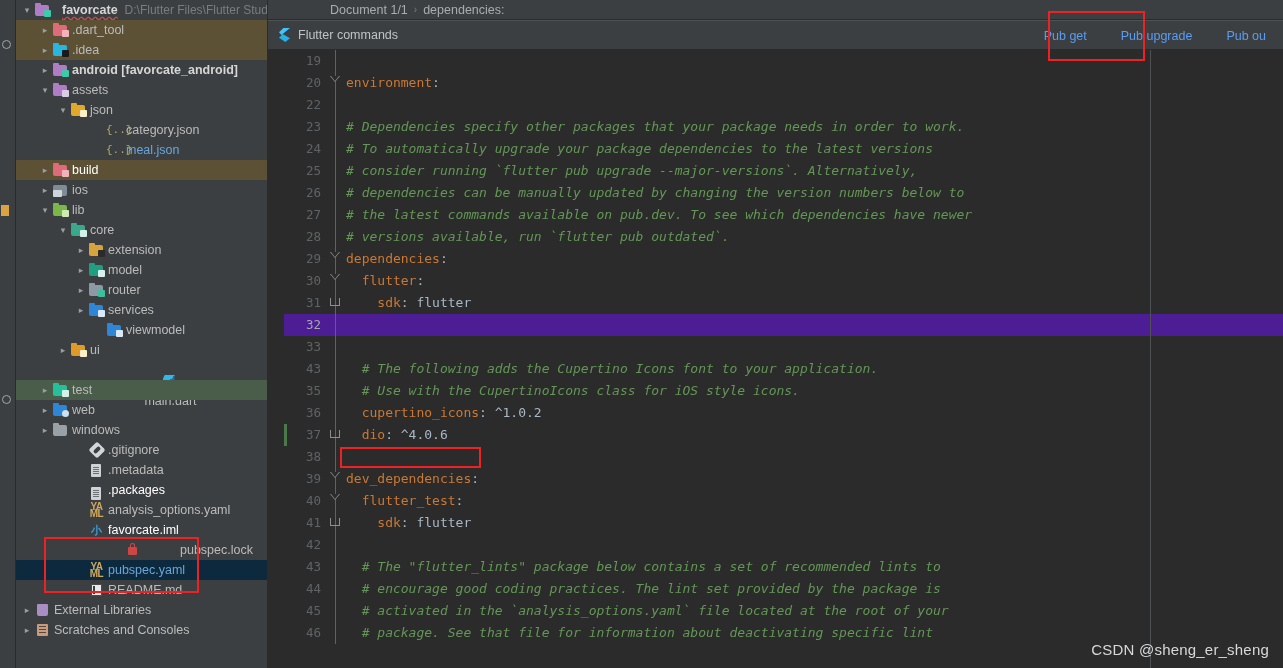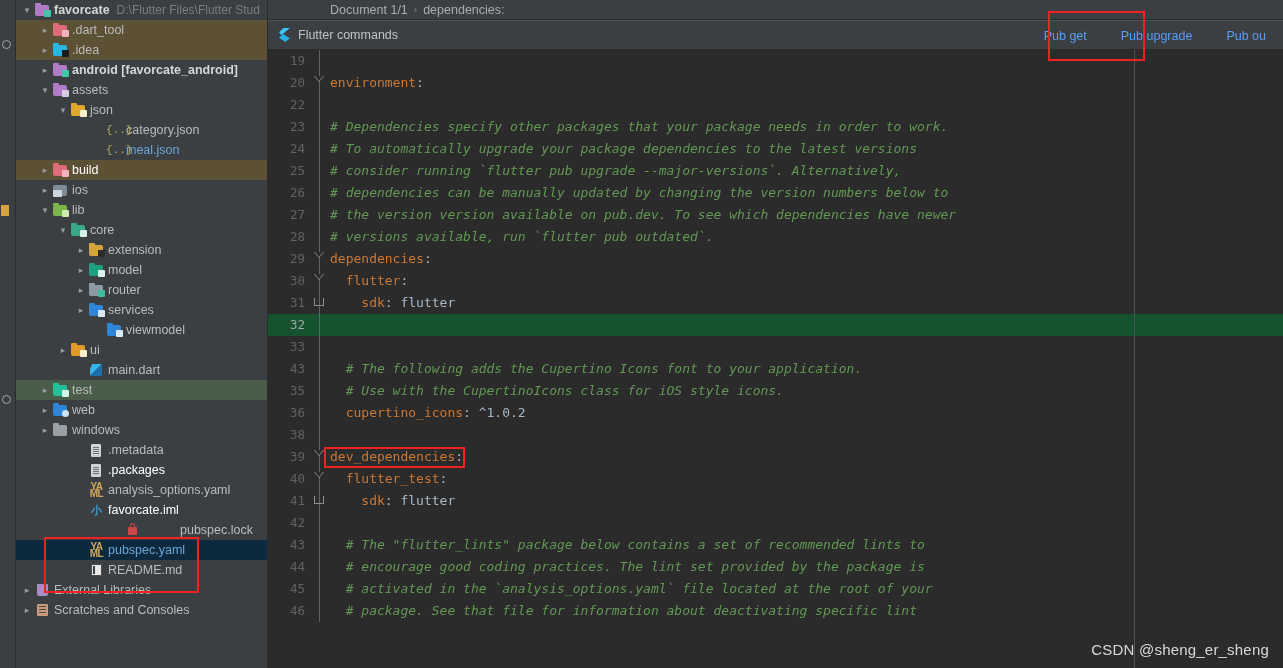--- a/index.html
+++ b/index.html
@@ -89,23 +89,25 @@
   .lbl { line-height: 20px; }
   .sub {
     color: #7a7d80;
     margin-left: 7px;
     font-size: 12px;
   }
   .bold { font-weight: bold; color: #d6d6d6; }
   .yellowtxt { color: #ffffff; }
   .bluetxt { color: #6aa6d8; }
   .underline-wavy {
+    text-decoration: underline;
     text-decoration-style: wavy;
     text-decoration-color: #cc4c4c;
     text-underline-offset: 2px;
+    margin-left: 8px;
   }
 
   
   .f-base {
     position: absolute; left: 1px; top: 2px;
     width: 14px; height: 11px;
     border-radius: 1.5px 2px 2px 2px;
   }
   .f-tab {
     position: absolute; left: 1px; top: 0px;
@@ -266,35 +268,36 @@
     cursor: pointer;
     white-space: nowrap;
   }
 
   
   .editorwrap {
     flex: 1 1 auto;
     position: relative;
     background: #2b2b2b;
     overflow: hidden;
+    margin-left: 16px;
   }
   .editor {
     position: relative;
     font-family: "DejaVu Sans Mono", "Liberation Mono", monospace;
     font-size: 13px;
     line-height: 22px;
   }
   .eline {
     height: 22px;
     display: flex;
     align-items: stretch;
     position: relative;
     white-space: pre;
   }
-  .eline.caret { background: #14532d; }
+  .eline.caret { background: #4c1d95; }
   .gutter {
     width: 44px;
     flex: 0 0 44px;
     text-align: right;
     padding-right: 7px;
     color: #606366;
     font-size: 12.5px;
     line-height: 22px;
     user-select:none;
   }
@@ -525,21 +528,21 @@
         </div>
         <div class="row" style="padding-left: 40px;">
           <span class="arrow">▸</span>
           <span class="ico">
             <span class="f-tab" style="background:#e09a28"></span>
             <span class="f-base" style="background:#e09a28"></span>
             <span class="badge" style="background:#fdf0c8"></span>
           </span>
           <span class="lbl">ui</span>
         </div>
-        <div class="row" style="padding-left: 58px;">
+        <div class="row" style="padding-left: 58px; flex-direction: column;">
           <span class="arrow none"></span>
           <span class="ico">
             <span class="dartico"></span>
           </span>
           <span class="lbl">main.dart</span>
         </div>
         <div class="row hl-green" style="padding-left: 22px;">
           <span class="arrow">▸</span>
           <span class="ico">
             <span class="f-tab" style="background:#25c09a"></span>
@@ -561,25 +564,32 @@
           <span class="arrow">▸</span>
           <span class="ico">
             <span class="f-tab" style="background:#9aa1a6"></span>
             <span class="f-base" style="background:#9aa1a6"></span>
           </span>
           <span class="lbl">windows</span>
         </div>
         <div class="row" style="padding-left: 58px;">
           <span class="arrow none"></span>
           <span class="ico">
+            <span class="gitico"></span>
+          </span>
+          <span class="lbl">.gitignore</span>
+        </div>
+        <div class="row" style="padding-left: 58px;">
+          <span class="arrow none"></span>
+          <span class="ico">
             <span class="doc"></span>
           </span>
           <span class="lbl">.metadata</span>
         </div>
-        <div class="row" style="padding-left: 58px;">
+        <div class="row" style="padding-left: 58px; align-items: flex-end;">
           <span class="arrow none"></span>
           <span class="ico">
             <span class="doc"></span>
           </span>
           <span class="lbl yellowtxt">.packages</span>
         </div>
         <div class="row" style="padding-left: 58px;">
           <span class="arrow none"></span>
           <span class="ico">
             <span class="yamlico">YA<br>ML</span>
@@ -656,30 +666,31 @@
     <div class="editorwrap">
       <div class="vguide" style="left:866px;"></div>
       <div class="editor" id="editor">
           <div class="eline"><span class="gutter">19</span><span class="foldcol"><span class="foldline"></span></span><span class="code"></span></div>
           <div class="eline"><span class="gutter">20</span><span class="foldcol"><span class="foldline"></span><span class="foldarrow"><i></i></span></span><span class="code"><span class="tok-key">environment</span><span class="tok-punc">:</span></span></div>
           <div class="eline"><span class="gutter">22</span><span class="foldcol"><span class="foldline"></span></span><span class="code"></span></div>
           <div class="eline"><span class="gutter">23</span><span class="foldcol"><span class="foldline"></span></span><span class="code"><span class="tok-com"># Dependencies specify other packages that your package needs in order to work.</span></span></div>
           <div class="eline"><span class="gutter">24</span><span class="foldcol"><span class="foldline"></span></span><span class="code"><span class="tok-com"># To automatically upgrade your package dependencies to the latest versions</span></span></div>
           <div class="eline"><span class="gutter">25</span><span class="foldcol"><span class="foldline"></span></span><span class="code"><span class="tok-com"># consider running `flutter pub upgrade --major-versions`. Alternatively,</span></span></div>
           <div class="eline"><span class="gutter">26</span><span class="foldcol"><span class="foldline"></span></span><span class="code"><span class="tok-com"># dependencies can be manually updated by changing the version numbers below to</span></span></div>
-          <div class="eline"><span class="gutter">27</span><span class="foldcol"><span class="foldline"></span></span><span class="code"><span class="tok-com"># the version version available on pub.dev. To see which dependencies have newer</span></span></div>
+          <div class="eline"><span class="gutter">27</span><span class="foldcol"><span class="foldline"></span></span><span class="code"><span class="tok-com"># the latest commands available on pub.dev. To see which dependencies have newer</span></span></div>
           <div class="eline"><span class="gutter">28</span><span class="foldcol"><span class="foldline"></span></span><span class="code"><span class="tok-com"># versions available, run `flutter pub outdated`.</span></span></div>
           <div class="eline"><span class="gutter">29</span><span class="foldcol"><span class="foldline"></span><span class="foldarrow"><i></i></span></span><span class="code"><span class="tok-key">dependencies</span><span class="tok-punc">:</span></span></div>
           <div class="eline"><span class="gutter">30</span><span class="foldcol"><span class="foldline"></span><span class="foldarrow"><i></i></span></span><span class="code"><span class="tok-key">  flutter</span><span class="tok-punc">:</span></span></div>
           <div class="eline"><span class="gutter">31</span><span class="foldcol"><span class="foldline"></span><span class="foldend"></span></span><span class="code"><span class="tok-key">    sdk</span><span class="tok-punc">: </span><span class="tok-txt">flutter</span></span></div>
           <div class="eline caret"><span class="gutter">32</span><span class="foldcol"><span class="foldline"></span></span><span class="code"></span></div>
           <div class="eline"><span class="gutter">33</span><span class="foldcol"><span class="foldline"></span></span><span class="code"></span></div>
           <div class="eline"><span class="gutter">43</span><span class="foldcol"><span class="foldline"></span></span><span class="code"><span class="tok-com">  # The following adds the Cupertino Icons font to your application.</span></span></div>
           <div class="eline"><span class="gutter">35</span><span class="foldcol"><span class="foldline"></span></span><span class="code"><span class="tok-com">  # Use with the CupertinoIcons class for iOS style icons.</span></span></div>
           <div class="eline"><span class="gutter">36</span><span class="foldcol"><span class="foldline"></span></span><span class="code"><span class="tok-key">  cupertino_icons</span><span class="tok-punc">: </span><span class="tok-txt">^1.0.2</span></span></div>
+          <div class="eline"><span class="greenmark"></span><span class="gutter">37</span><span class="foldcol"><span class="foldline"></span><span class="foldend"></span></span><span class="code"><span class="tok-key">  dio</span><span class="tok-punc">: </span><span class="tok-txt">^4.0.6</span></span></div>
           <div class="eline"><span class="gutter">38</span><span class="foldcol"><span class="foldline"></span></span><span class="code"></span></div>
           <div class="eline"><span class="gutter">39</span><span class="foldcol"><span class="foldline"></span><span class="foldarrow"><i></i></span></span><span class="code"><span class="tok-key">dev_dependencies</span><span class="tok-punc">:</span></span></div>
           <div class="eline"><span class="gutter">40</span><span class="foldcol"><span class="foldline"></span><span class="foldarrow"><i></i></span></span><span class="code"><span class="tok-key">  flutter_test</span><span class="tok-punc">:</span></span></div>
           <div class="eline"><span class="gutter">41</span><span class="foldcol"><span class="foldline"></span><span class="foldend"></span></span><span class="code"><span class="tok-key">    sdk</span><span class="tok-punc">: </span><span class="tok-txt">flutter</span></span></div>
           <div class="eline"><span class="gutter">42</span><span class="foldcol"><span class="foldline"></span></span><span class="code"></span></div>
           <div class="eline"><span class="gutter">43</span><span class="foldcol"><span class="foldline"></span></span><span class="code"><span class="tok-com">  # The "flutter_lints" package below contains a set of recommended lints to</span></span></div>
           <div class="eline"><span class="gutter">44</span><span class="foldcol"><span class="foldline"></span></span><span class="code"><span class="tok-com">  # encourage good coding practices. The lint set provided by the package is</span></span></div>
           <div class="eline"><span class="gutter">45</span><span class="foldcol"><span class="foldline"></span></span><span class="code"><span class="tok-com">  # activated in the `analysis_options.yaml` file located at the root of your</span></span></div>
           <div class="eline"><span class="gutter">46</span><span class="foldcol"><span class="foldline"></span></span><span class="code"><span class="tok-com">  # package. See that file for information about deactivating specific lint</span></span></div>
         </div>

